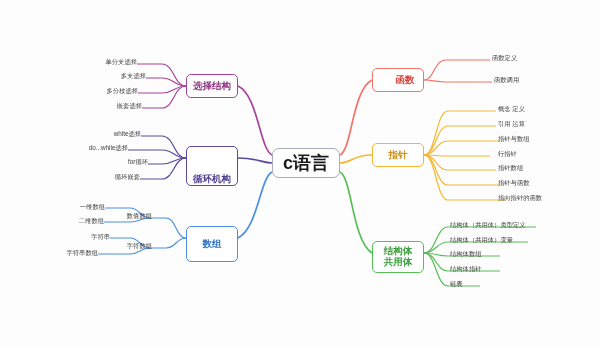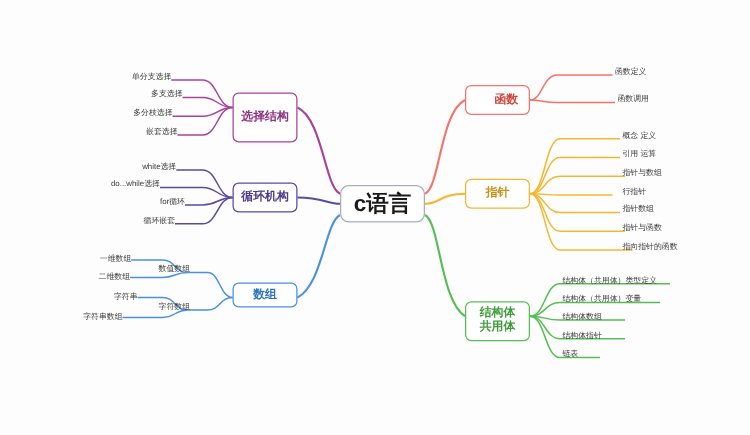--- a/index.html
+++ b/index.html
@@ -97,37 +97,37 @@
   <div class="node branch" style="left:372px;top:241px;width:52px;height:32px;border-color:#56bf54;color:#3d9e3b;">
     <span>结构体
 共用体</span>
   </div>
   <div class="leaf" style="left:450px;top:222px;">结构体（共用体）类型定义</div>
   <div class="leaf" style="left:450px;top:237px;">结构体（共用体）变量</div>
   <div class="leaf" style="left:450px;top:251px;">结构体数组</div>
   <div class="leaf" style="left:450px;top:266px;">结构体指针</div>
   <div class="leaf" style="left:450px;top:281px;">链表</div>
 
-  <div class="node branch" style="left:186px;top:74px;width:52px;height:40px;border-color:#a8439b;color:#8d3382;">
+  <div class="node branch" style="left:186px;top:74px;width:52px;height:24px;border-color:#a8439b;color:#8d3382;">
     <span>选择结构</span>
   </div>
   <div class="leaf" style="left:137px;top:59px;transform:translateX(-100%);">单分支选择</div>
   <div class="leaf" style="left:146px;top:73px;transform:translateX(-100%);">多支选择</div>
   <div class="leaf" style="left:138px;top:88px;transform:translateX(-100%);">多分枝选择</div>
   <div class="leaf" style="left:142px;top:103px;transform:translateX(-100%);">嵌套选择</div>
 
-  <div class="node branch" style="left:186px;top:146px;width:52px;height:24px;border-color:#5b4aa0;color:#4b3c8a;">
+  <div class="node branch" style="left:186px;top:146px;width:52px;height:40px;border-color:#5b4aa0;color:#4b3c8a;align-items:flex-end;">
     <span>循环机构</span>
   </div>
   <div class="leaf" style="left:141px;top:131px;transform:translateX(-100%);">white选择</div>
   <div class="leaf" style="left:128px;top:145px;transform:translateX(-100%);">do...while选择</div>
   <div class="leaf" style="left:148px;top:159px;transform:translateX(-100%);">for循环</div>
   <div class="leaf" style="left:140px;top:174px;transform:translateX(-100%);">循环嵌套</div>
 
-  <div class="node branch" style="left:186px;top:226px;width:52px;height:20px;border-color:#4a90e2;color:#2f73c2;">
+  <div class="node branch" style="left:186px;top:226px;width:52px;height:36px;border-color:#4a90e2;color:#2f73c2;">
     <span>数组</span>
   </div>
   <div class="leaf" style="left:152px;top:213px;transform:translateX(-100%);">数值数组</div>
   <div class="leaf" style="left:152px;top:243px;transform:translateX(-100%);">字符数组</div>
   <div class="sub" style="left:105px;top:203px;transform:translateX(-100%);">一维数组</div>
   <div class="sub" style="left:104px;top:217px;transform:translateX(-100%);">二维数组</div>
   <div class="sub" style="left:110px;top:233px;transform:translateX(-100%);">字符串</div>
   <div class="sub" style="left:98px;top:249px;transform:translateX(-100%);">字符串数组</div>
 
 </div>

